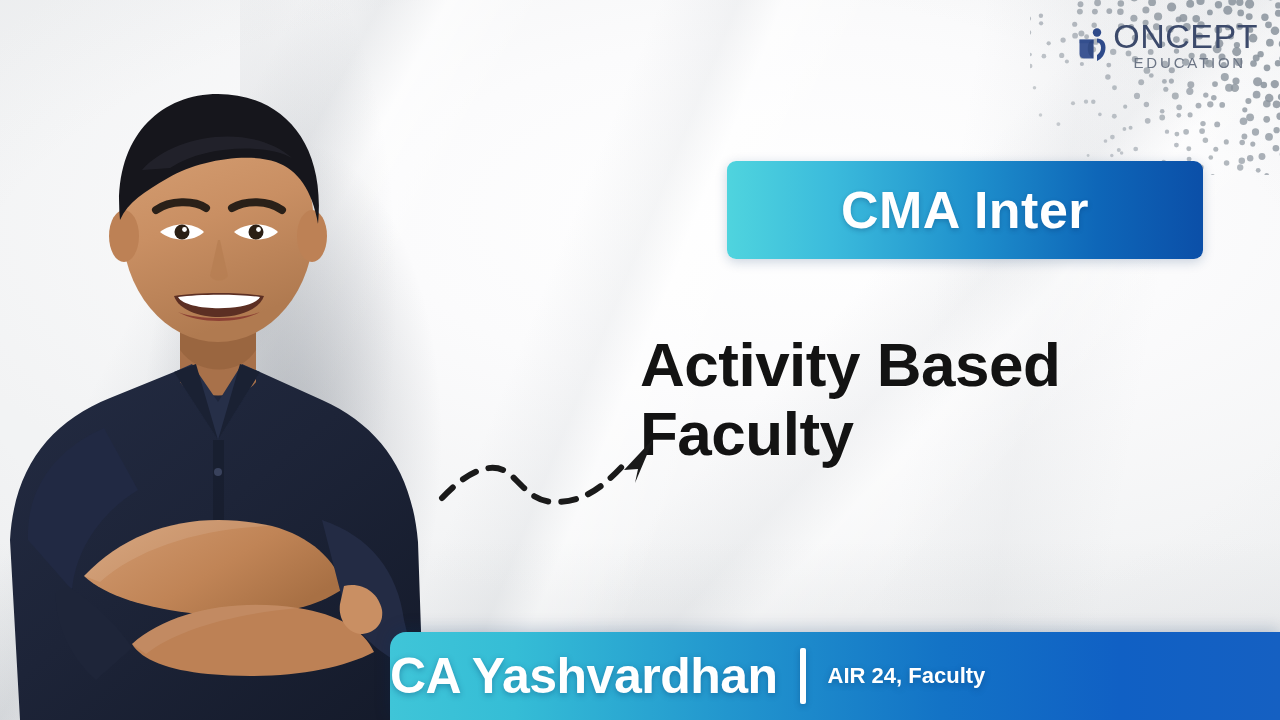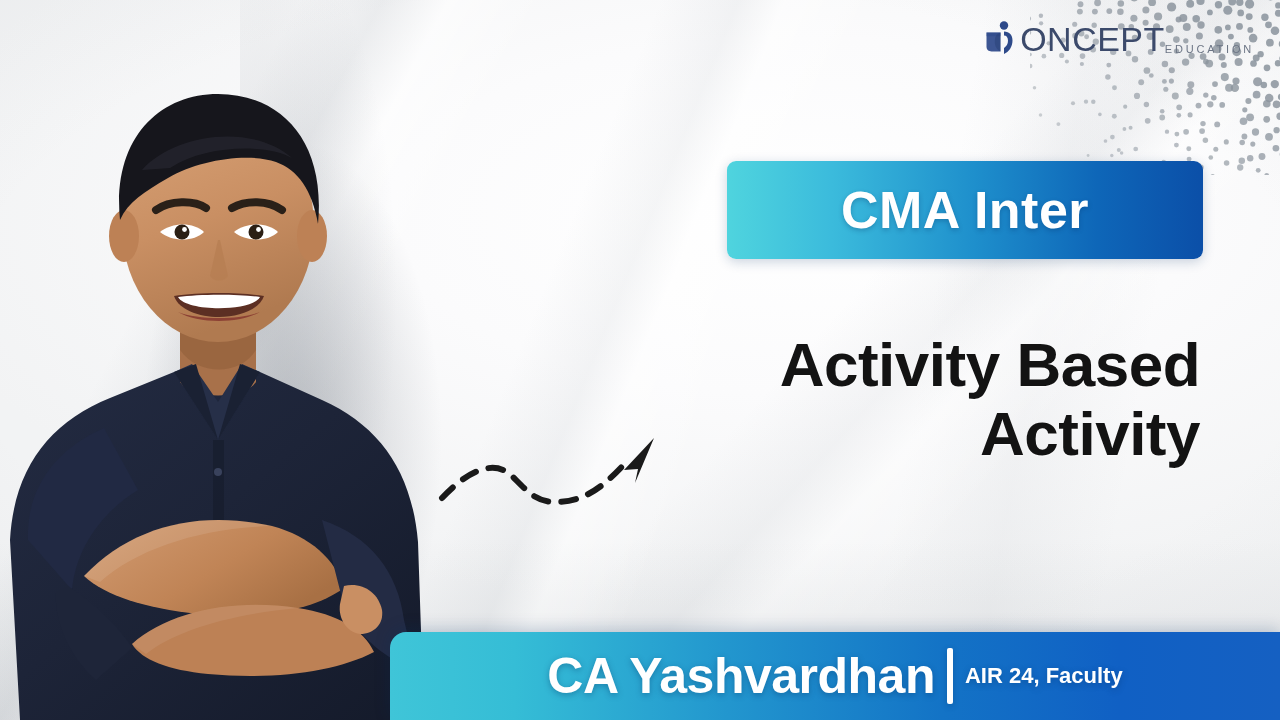--- a/index.html
+++ b/index.html
@@ -51,29 +51,29 @@
     pointer-events:none;
   }
 
   
   .logo {
     position:absolute; right:22px; top:20px;
     display:flex; align-items:center; gap:4px;
     z-index:6;
   }
   .logo-mark { width:34px; height:38px; display:block; }
-  .logo-text-wrap { display:flex; align-items:flex-start; }
+  .logo-text-wrap { display:flex; flex-direction:column; align-items:flex-start; }
   .logo-word {
     font-size:34px; font-weight:400; letter-spacing:0.5px;
     color:#3c4a6b; line-height:0.95;
     font-family:"Liberation Sans", sans-serif;
   }
   .logo-sub {
-    font-size:11px; letter-spacing:2.8px; color:#6c7585;
-    align-self:flex-end; margin-top:2px; margin-right:4px;
+    font-size:15px; letter-spacing:2.8px; color:#6c7585;
+    align-self:flex-end; margin-top:2px; margin-right:12px;
   }
 
   
   .person {
     position:absolute; left:-8px; bottom:0;
     width:470px; height:700px;
     z-index:4;
   }
 
   
@@ -91,21 +91,21 @@
     font-weight:700;
     letter-spacing:0.5px;
     text-shadow:0 2px 5px rgba(0,40,90,0.28);
     white-space:nowrap;
   }
 
   
   .title-block {
     position:absolute; left:640px; top:330px;
     width:560px;
-    text-align:right;
+    text-align:left;
     z-index:5;
   }
   .title-line {
     color:#131313;
     font-size:62px;
     font-weight:700;
     line-height:1.12;
     letter-spacing:-0.5px;
     text-shadow:0 1px 2px rgba(255,255,255,0.8);
   }
@@ -115,22 +115,22 @@
     position:absolute; left:432px; top:420px;
     width:250px; height:100px;
     z-index:5;
   }
 
   
   .bottom-bar {
     position:absolute; left:390px; bottom:0;
     width:890px; height:88px;
     border-top-left-radius:16px;
-    display:flex; align-items:center; justify-content:center;
-    gap:12px;
+    display:flex; align-items:center; 
+    gap:22px;
     box-shadow:0 -3px 16px rgba(10,50,100,0.22);
     z-index:6;
     overflow:hidden;
   }
   .bar-name {
     color:#ffffff;
     font-size:50px;
     font-weight:700;
     letter-spacing:-0.5px;
     text-shadow:0 2px 6px rgba(0,45,95,0.35);
@@ -466,21 +466,21 @@
     <path d="M 92 556 C 140 506 206 490 280 506 C 210 508 146 528 108 562 Z" fill="#ffffff" opacity="0.10"></path>
     <path d="M 140 624 C 176 592 240 578 306 588 C 240 594 184 610 154 634 Z" fill="#ffffff" opacity="0.08"></path>
   </svg>
 
   <div class="badge" style="background:linear-gradient(90deg,#4FD4DE 0%,#3BBBDC 22%,#1E8FCC 52%,#0E66B8 78%,#0B4FA8 100%);">
     <span class="badge-label">CMA Inter</span>
   </div>
 
   <div class="title-block">
     <div class="title-line">Activity Based</div>
-    <div class="title-line">Activity</div>
+    <div class="title-line">Faculty</div>
   </div>
 
   <svg class="arrow" viewBox="0 0 250 100">
     <path d="M 10 78 C 42 44 66 42 80 56 C 96 72 104 82 124 82 C 156 82 176 62 198 38" stroke="#1a1a1a" stroke-width="6" fill="none" stroke-linecap="round" stroke-dasharray="15 13"></path>
     <path d="M 222 18 L 192 50 L 206 49 L 203 63 Z" fill="#1a1a1a"></path>
   </svg>
 
   <div class="bottom-bar" style="background:linear-gradient(90deg,#3FC5D8 0%,#35BDD6 14%,#2296CE 38%,#1373C6 62%,#1060C4 82%,#1560C2 100%);">
     <span class="bar-name">CA Yashvardhan</span>
     <span class="bar-divider"></span>

